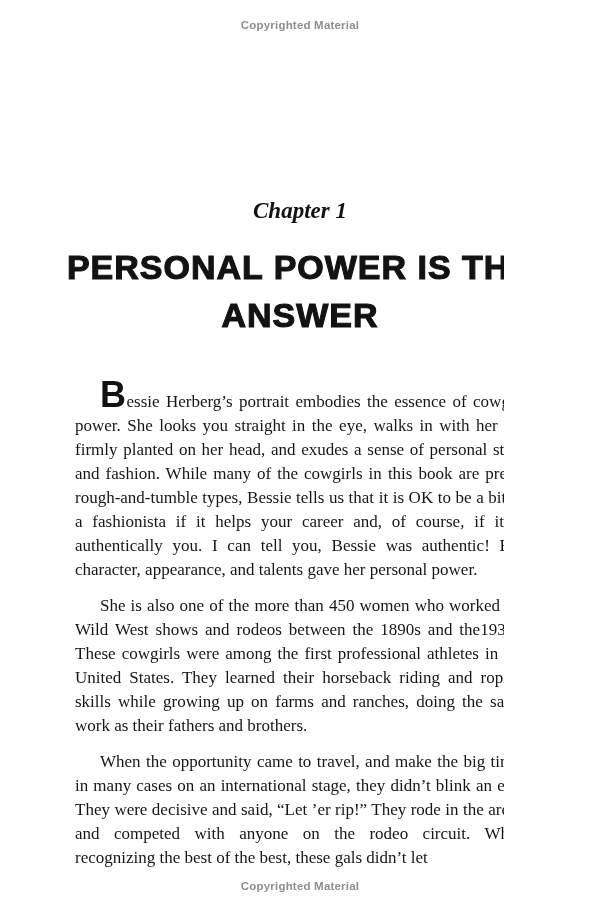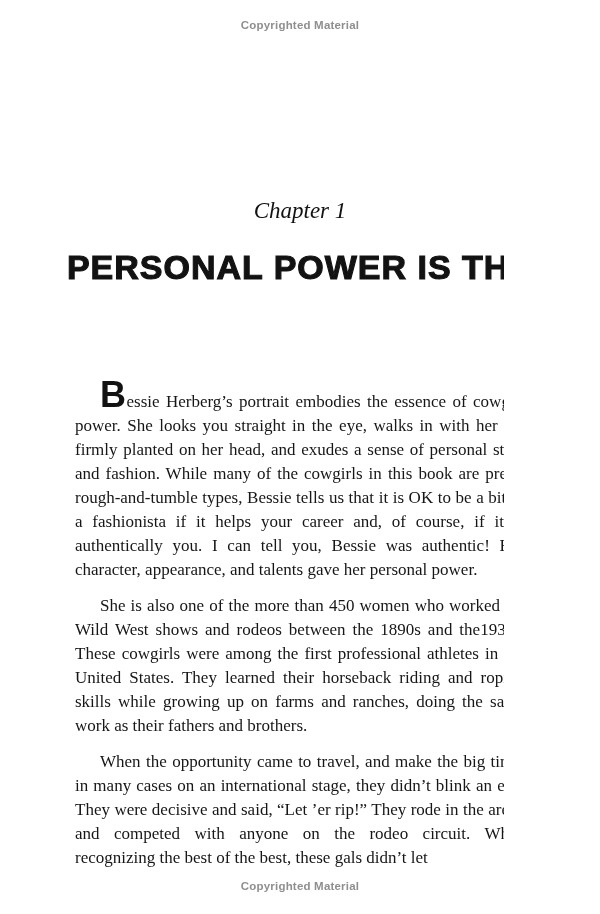--- a/index.html
+++ b/index.html
@@ -31,21 +31,21 @@
   .copyright.bottom { top: 880px; }
 
   .chapter-label {
     position: absolute;
     top: 199px;
     left: 0;
     width: 600px;
     text-align: center;
     font-family: "Liberation Serif", serif;
     font-style: italic;
-    font-weight: 400;
+    font-weight: 700;
     font-size: 23px;
     line-height: 24px;
     color: #121212;
     letter-spacing: 0px;
   }
 
   .chapter-title {
     position: absolute;
     top: 243px;
     left: 0;
@@ -89,20 +89,21 @@
 <body>
 
 <div class="page">
 
   <div class="copyright top">Copyrighted Material</div>
 
   <div class="chapter-label">Chapter 1</div>
 
   <div class="chapter-title">
     <div>PERSONAL POWER IS THE</div>
+    <div>ANSWER</div>
   </div>
 
   <div class="body-text">
     <p><span class="raised-cap">B</span><span>essie Herberg’s portrait embodies the essence of cowgirl power. She looks you straight in the eye, walks in with her hat firmly planted on her head, and exudes a sense of personal style and fashion. While many of the cowgirls in this book are pretty rough-and-tumble types, Bessie tells us that it is OK to be a bit of a fashionista if it helps your career and, of course, if it is authentically you. I can tell you, Bessie was authentic! Her character, appearance, and talents gave her personal power.</span></p>
     <p>She is also one of the more than 450 women who worked for Wild West shows and rodeos between the 1890s and the1930s. These cowgirls were among the first professional athletes in the United States. They learned their horseback riding and roping skills while growing up on farms and ranches, doing the same work as their fathers and brothers.</p>
     <p>When the opportunity came to travel, and make the big time, in many cases on an international stage, they didn’t blink an eye. They were decisive and said, “Let ’er rip!” They rode in the arena and competed with anyone on the rodeo circuit. When recognizing the best of the best, these gals didn’t let</p>
   </div>
 
   <div class="copyright bottom">Copyrighted Material</div>
 

